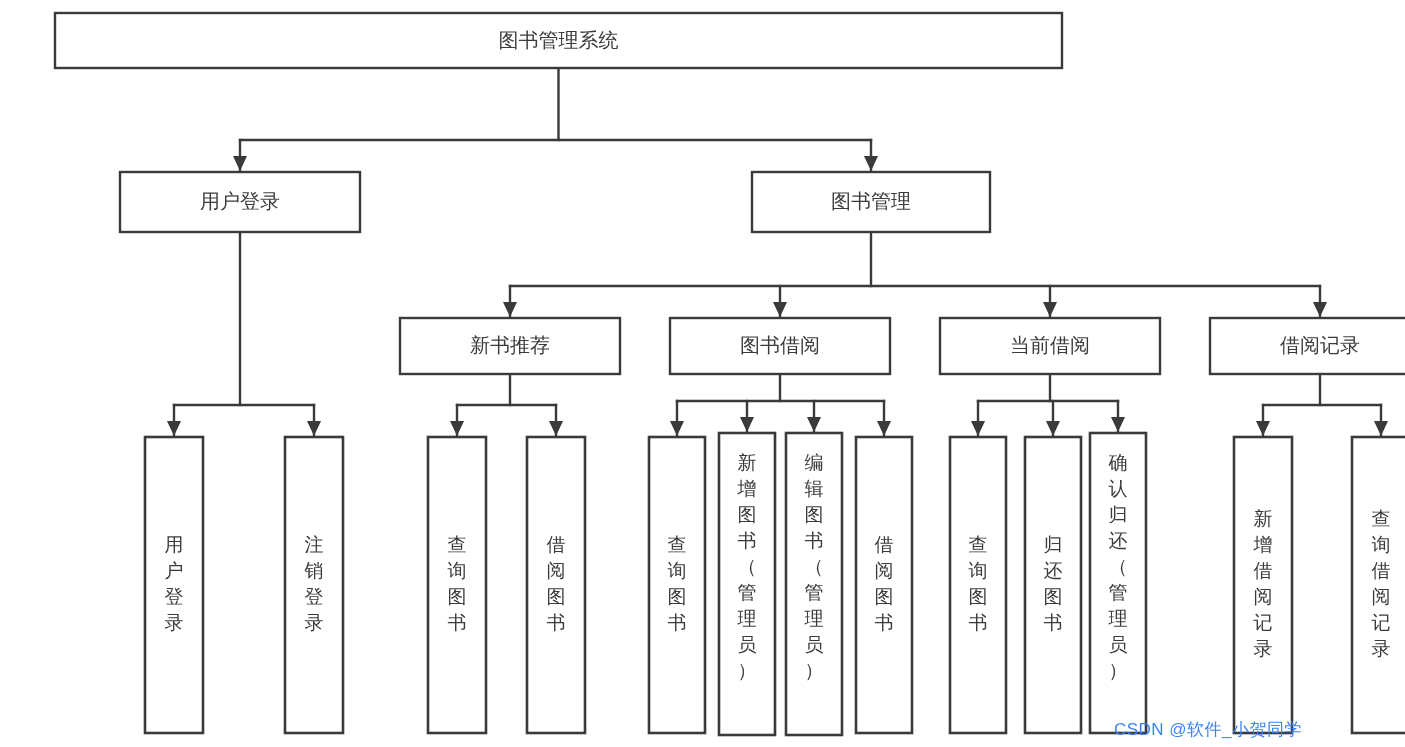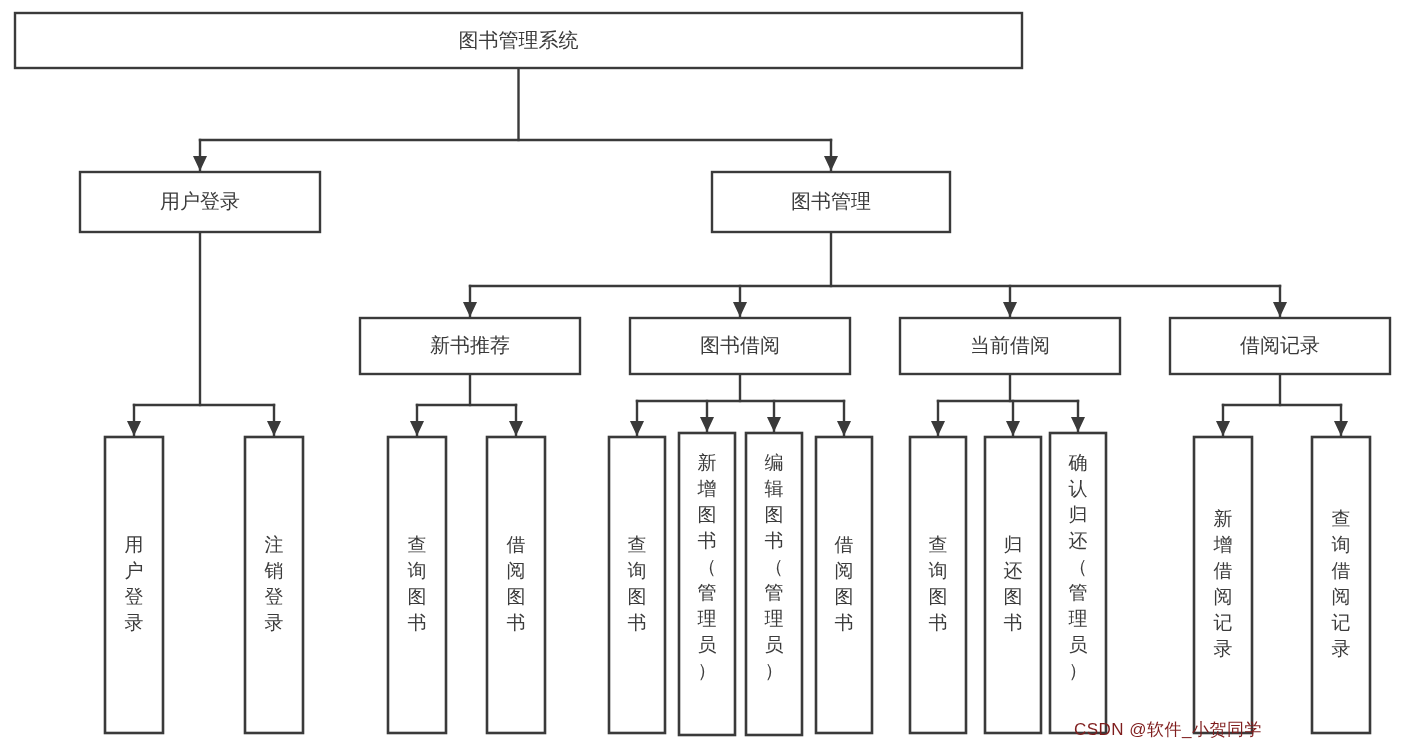--- a/index.html
+++ b/index.html
@@ -1,40 +1,40 @@
 <!DOCTYPE html>
 <html><head>
 <meta charset="utf-8">
 <style>
   html,body{margin:0;padding:0;background:#ffffff;}
   body{
     width:1405px;height:747px;overflow:hidden;
     font-family:"Liberation Sans","DejaVu Sans",sans-serif;
     color:#2b2b2b;
   }
-  #stage{position:relative;width:1272px;height:747px;background:#ffffff;}
+  #stage{position:relative;width:1272px;height:747px;background:#ffffff;margin-left:40px;}
   svg#diagram{position:absolute;left:0;top:0;width:1405px;height:747px;display:block;}
   .node-rect{fill:#ffffff;stroke:#3a3a3a;stroke-width:2.4;}
   .node-rect.leaf{stroke-width:2.6;}
   .connector{stroke:#3a3a3a;stroke-width:2.4;fill:none;stroke-linecap:square;}
   .arrow-head{fill:#3a3a3a;stroke:none;}
   .node-label{
     font-family:"Liberation Sans","DejaVu Sans",sans-serif;
     fill:#3b3b3b;
     font-size:20px;
     dominant-baseline:middle;
     text-anchor:middle;
     white-space:pre;
   }
   .node-label.vertical{font-size:19px;text-anchor:middle;}
   .watermark{
     position:absolute;
     right:10px;bottom:6px;
     font-size:17px;
-    color:#7f1d1d;
+    color:#3b82f6;
     letter-spacing:0.5px;
     font-family:"Liberation Sans","DejaVu Sans",sans-serif;
     pointer-events:none;
     white-space:nowrap;
   }
 </style>
 </head>
 <body>
 
 <div id="stage">

